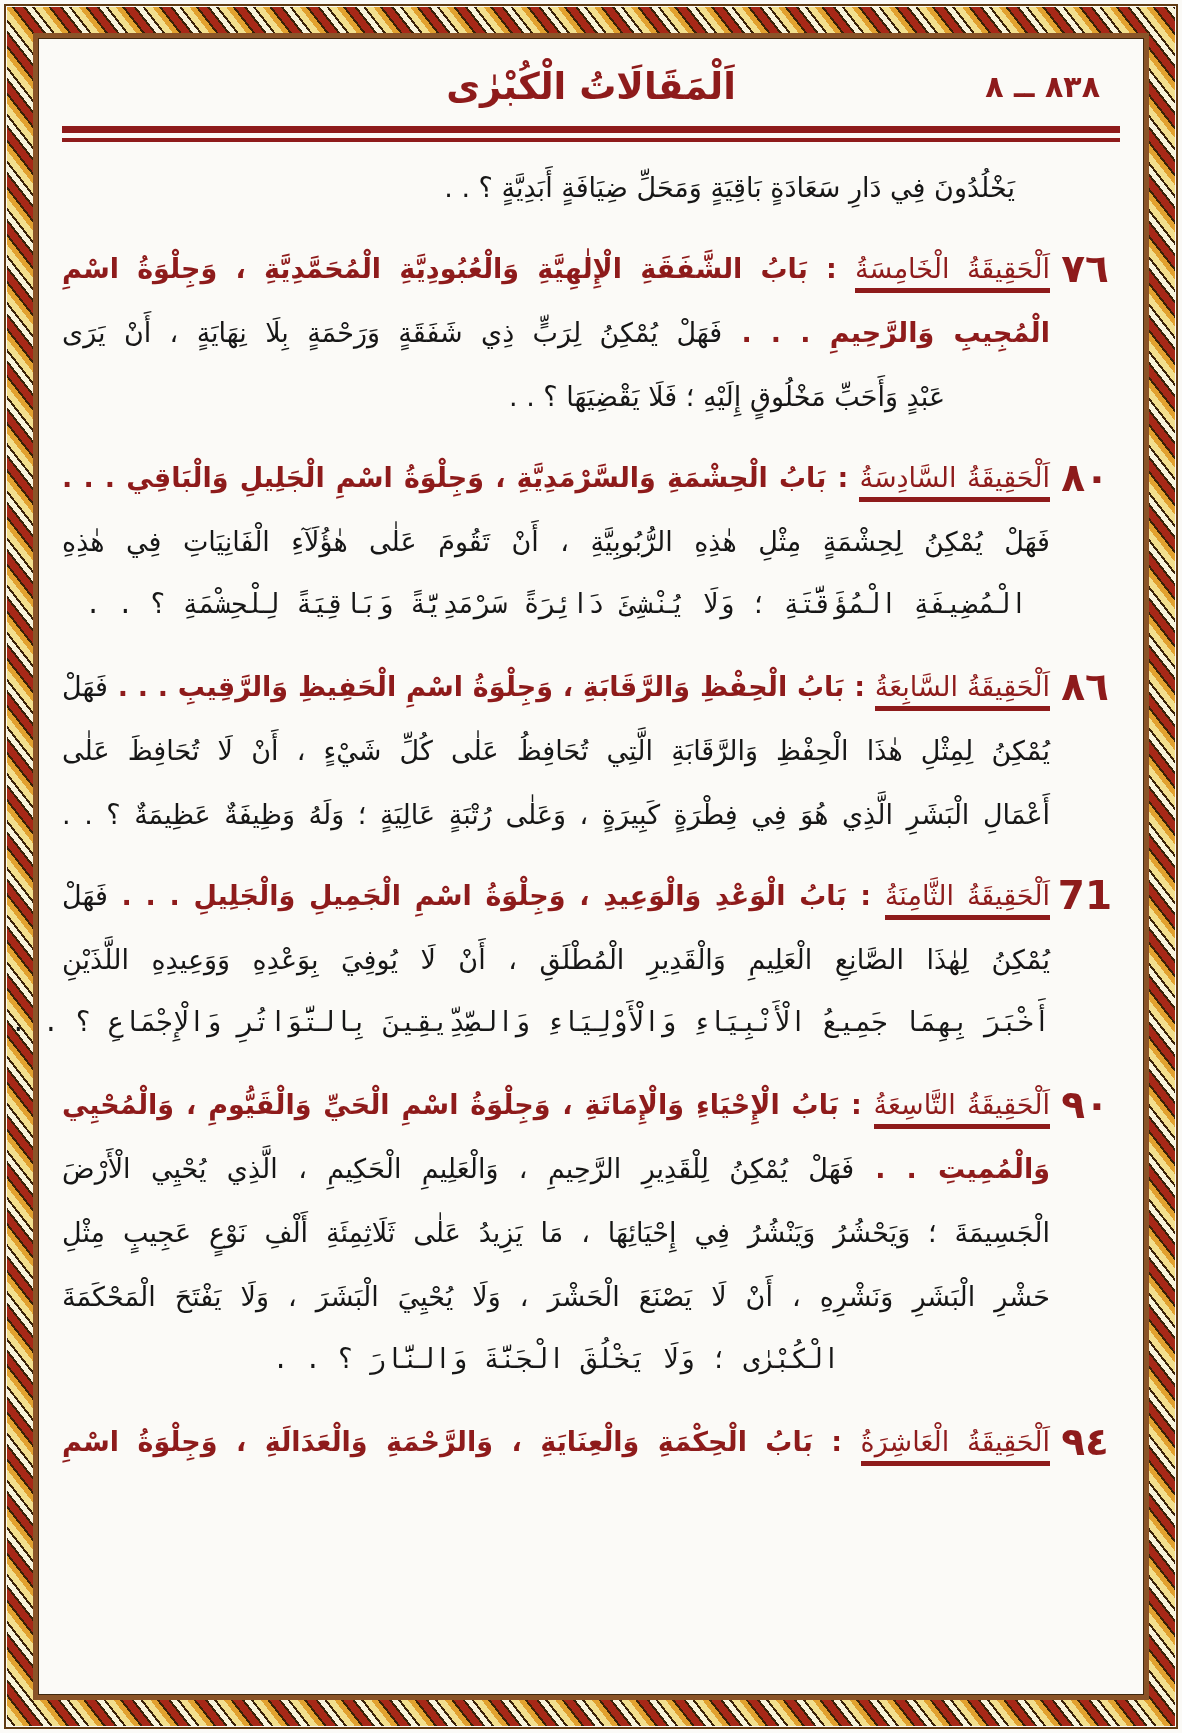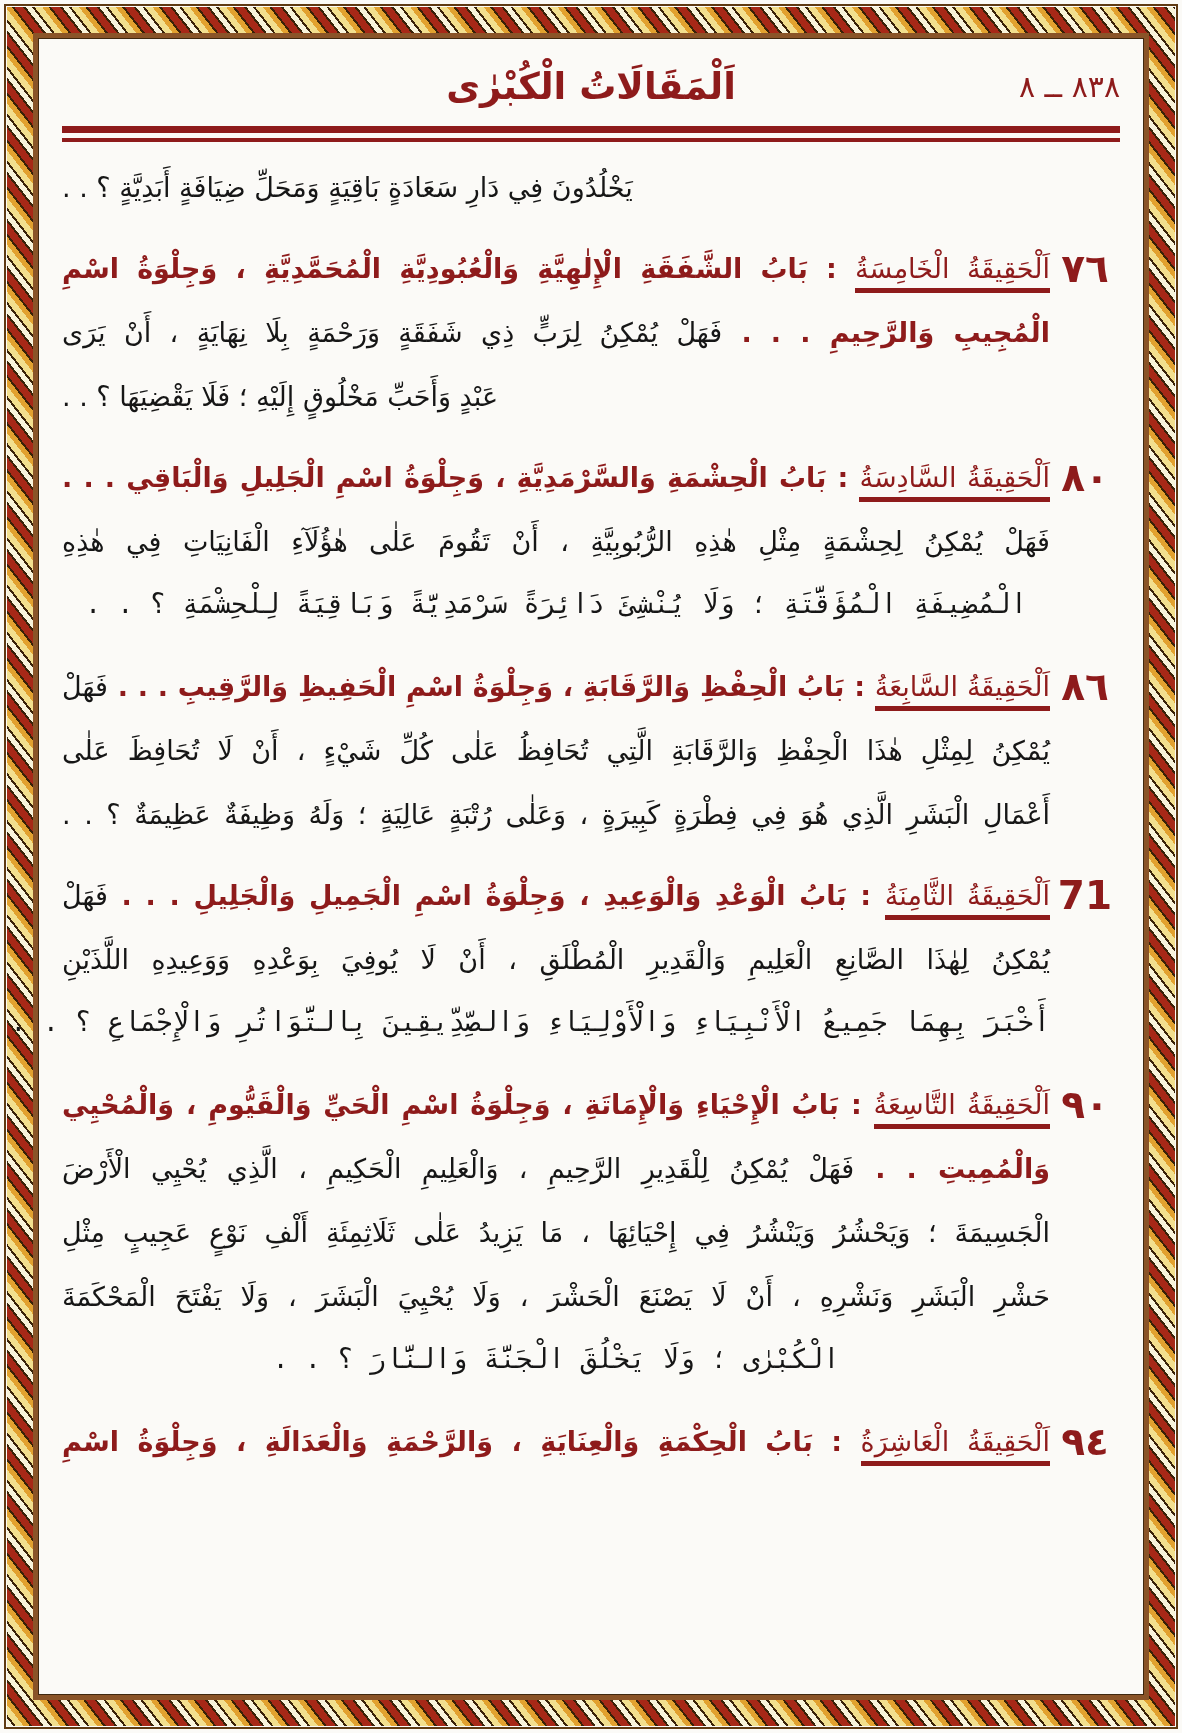--- a/index.html
+++ b/index.html
@@ -47,39 +47,39 @@
   }
   .header{position:relative;height:66px;}
   .book-title{
     text-align:center;
     color:var(--accent);
     font-weight:bold;
     font-size:37px;
     line-height:66px;
   }
   .page-number{
-    position:absolute;top:0;right:0;
+    position:absolute;top:0;right:20px;
     color:var(--accent);
-    font-weight:normal;
+    font-weight:bold;
     font-size:30px;
     line-height:66px;
   }
   .rules{margin-top:6px;}
   .rule-thick{height:7px;background:var(--accent);}
   .rule-thin{height:4px;background:var(--accent);margin-top:5px;}
 
   .body-text{margin-top:14px;}
   .text-line{
     font-size:27px;
     line-height:64px;
     white-space:nowrap;
   }
   .align-justify{text-align:justify;text-align-last:justify;-moz-text-align-last:justify;white-space:normal;}
   .align-center{text-align:center;font-family:Liberation Mono, monospace;}
-  .align-right{text-align:left;padding-right:105px;}
+  .align-right{text-align:right;padding-right:105px;}
   .intro{margin-top:2px;}
 
   .section{display:flex;align-items:flex-start;margin-top:17px;}
   .section-number{
     flex:0 0 70px;
     color:var(--accent);
     font-weight:bold;
     font-size:39px;
     line-height:64px;
     text-align:center;

